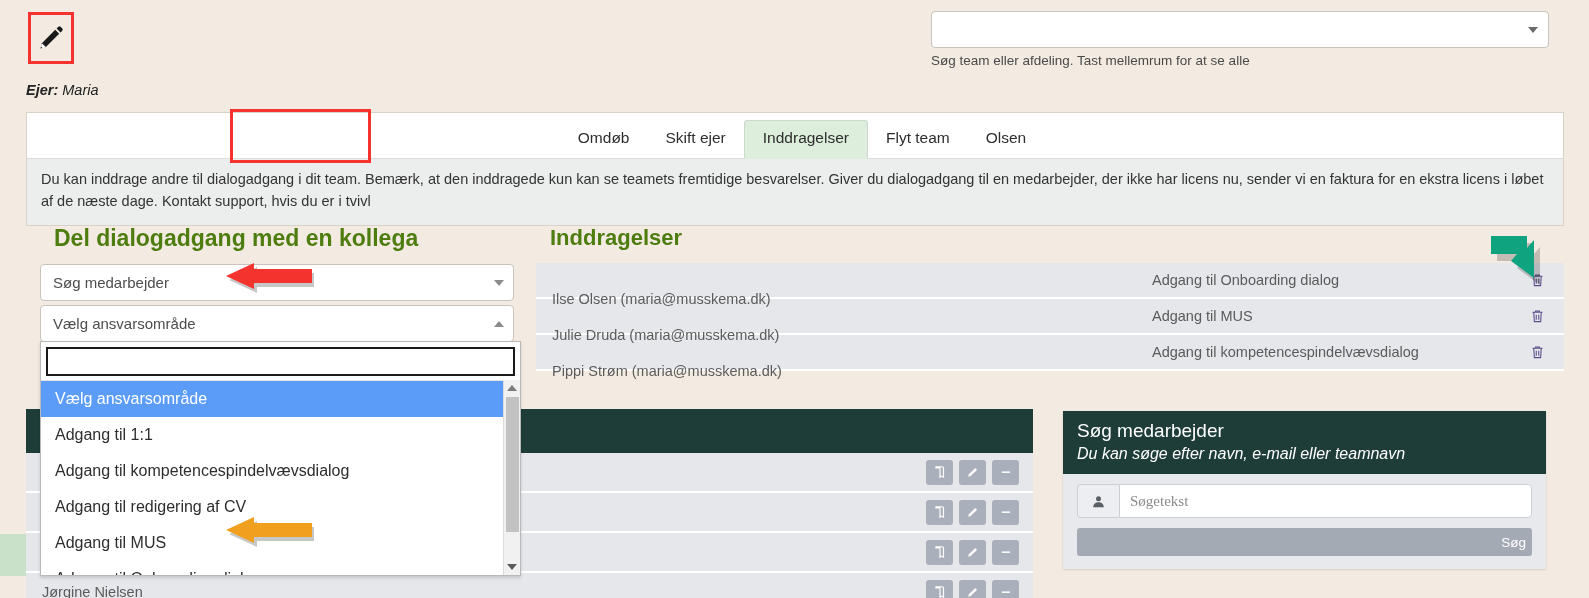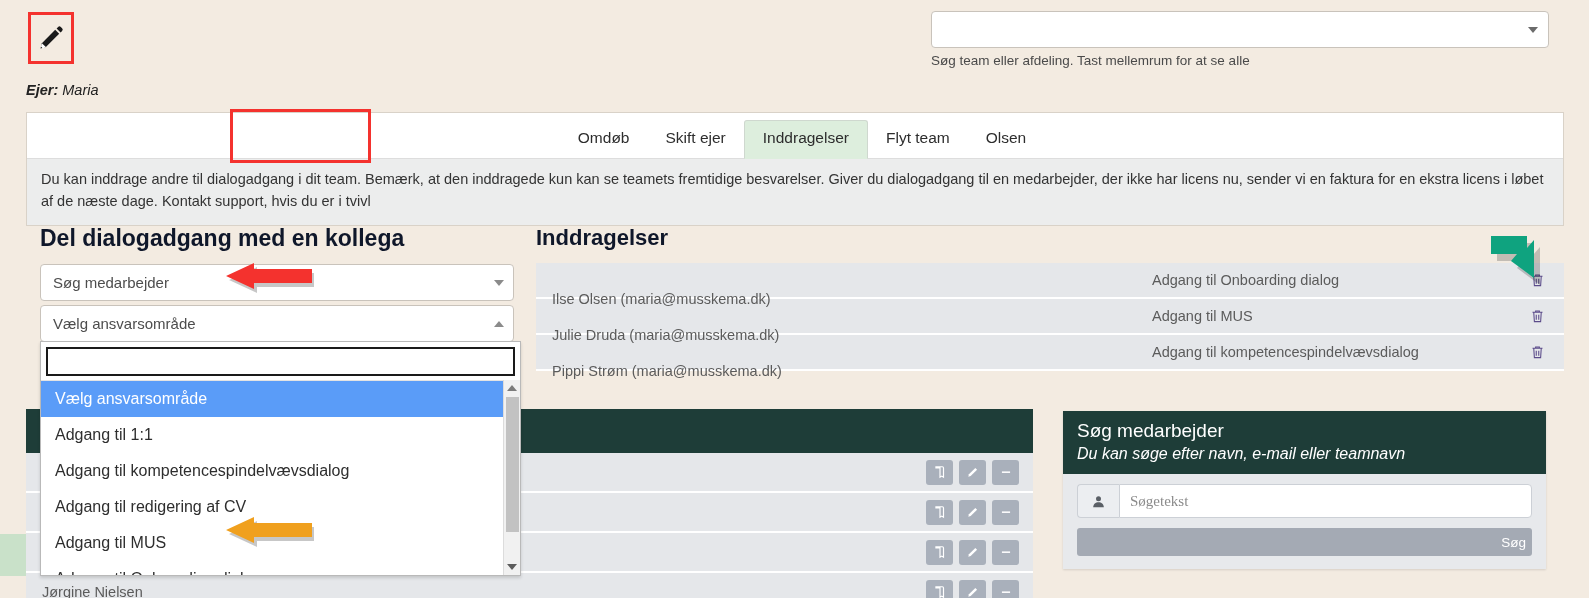--- a/index.html
+++ b/index.html
@@ -98,22 +98,22 @@
     font-size: 14.5px; line-height: 1.55; color: #333;
   }
 
   
   .content { position: absolute; left: 26px; top: 222px; width: 1538px; }
   .cols { display: flex; }
   .col-left { width: 500px; padding: 0 12px 0 14px; }
   .col-right { flex: 1; padding-left: 10px; }
 
   .col-title {
-    font-size: 23px; font-weight: 700; color: #0f172a;
-    margin: 3px 0 12px 0;
+    font-size: 23px; font-weight: 700; color: #4d7c0f;
+    margin: 3px 0 12px 14px;
     font-family: "Liberation Sans", sans-serif;
   }
   .col-title.right { font-size: 22px; }
 
   .sel-box {
     position: relative;
     height: 37px;
     background: #fff;
     border: 1px solid #c9c3bb;
     border-radius: 4px;

